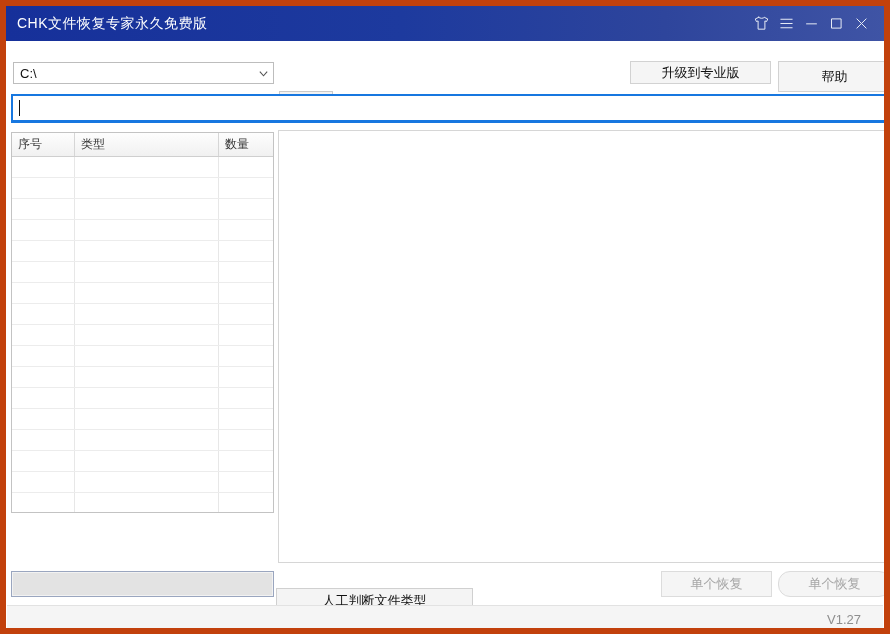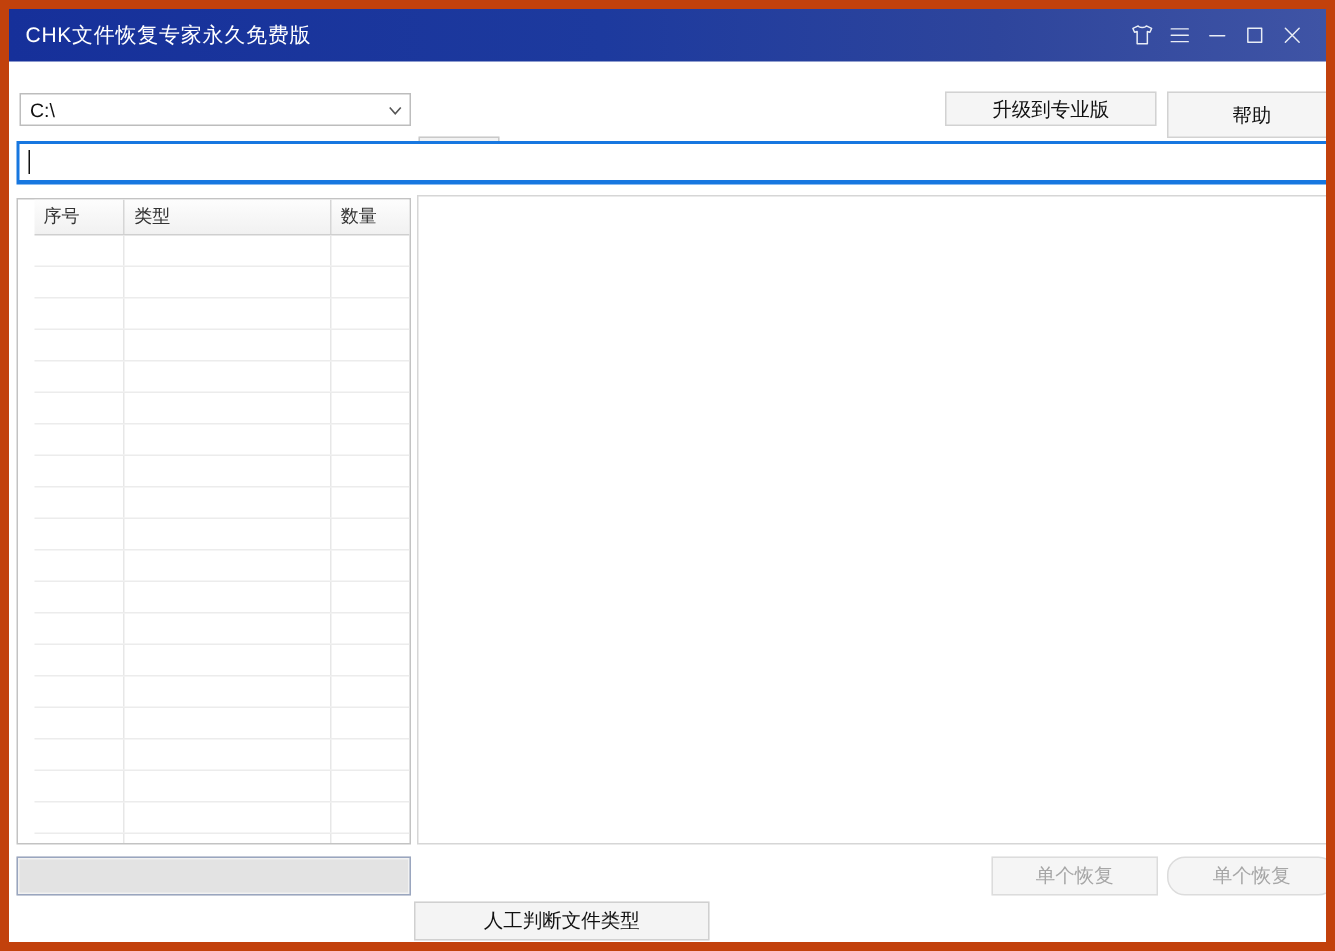--- a/index.html
+++ b/index.html
@@ -37,41 +37,41 @@
   
   .searchbox {
     position:absolute; left:5px; top:88px; width:880px; height:29px;
     background:#fff; border:2px solid var(--focus-blue,#1777e0); border-bottom-width:3px;
     font-size:14px; padding:0 8px; outline:none; font-family:inherit;
   }
   .caret { position:absolute; left:13px; top:94px; width:1px; height:16px; background:#111; animation:blink 1s steps(1) infinite; }
   @keyframes blink { 50% { opacity:0; } }
   
   .table {
-    position:absolute; left:5px; top:126px; width:263px; height:431px;
-    border:1px solid #c3c3c3; background:#fff; overflow:hidden;padding-left:11px;
+    position:absolute; left:5px; top:126px; width:263px; height:381px;
+    border:1px solid #c3c3c3; background:#fff; overflow:hidden;
   }
   .thead { display:flex; height:24px; background:linear-gradient(#fdfdfd,#f1f1f1); border-bottom:1px solid #cfcfcf; }
   .th { font-size:12px; color:#333; line-height:23px; padding-left:6px; }
   .thead .c1, .thead .c2 { border-right:1px solid #d6d6d6; }
   .c1 { width:63px; } .c2 { width:144px; } .c3 { width:54px; }
   .tr { display:flex; height:21px; border-bottom:1px solid #ececec; }
   .td.c1, .td.c2 { border-right:1px solid #e7e7e7; }
   
   .preview {
     position:absolute; left:272px; top:124px; width:612px; height:433px;
     background:#ffffff; border:1px solid #d6d6d6;
   }
   
   .progress {
     position:absolute; left:5px; top:565px; width:263px; height:26px;
     border:1px solid var(--progress-border,#9aa6bf); background:#e3e3e3;
     box-shadow:inset 0 0 0 1px #f2f2f2;
   }
-  .btn.manual { left:270px; top:595px; width:197px; height:26px; background:#f4f4f4; border-color:#d0d0d0; }
+  .btn.manual { left:270px; top:582px; width:197px; height:26px; background:#f4f4f4; border-color:#d0d0d0; }
   .btn.batch  { left:655px; top:565px; width:111px; height:26px; }
   .btn.single { left:772px; top:565px; width:113px; height:26px;border-radius:12px; }
   .btn.disabled { background:#f5f5f5; border-color:#dcdcdc; color:#a6a6a6; cursor:default; }
   
   .statusbar {
     position:absolute; left:1px; right:1px; top:599px; height:29px;
     background:#f5f5f5; border-top:1px solid #e2e2e2; border-bottom:1px solid #d8d8d8;
     display:flex; align-items:center; justify-content:flex-end;
   }
   .statusbar span { color:#8e8e8e; font-size:13px; padding-right:22px; }
@@ -238,14 +238,17 @@
       </div>
   </div>
 
   <div class="preview"></div>
 
   <div class="progress"></div>
   <button class="btn manual">人工判断文件类型</button>
   <button class="btn batch disabled">单个恢复</button>
   <button class="btn single disabled">单个恢复</button>
 
+  <div class="statusbar">
+    <span>V1.27</span>
+  </div>
 
 </div>
 
 </body></html>

